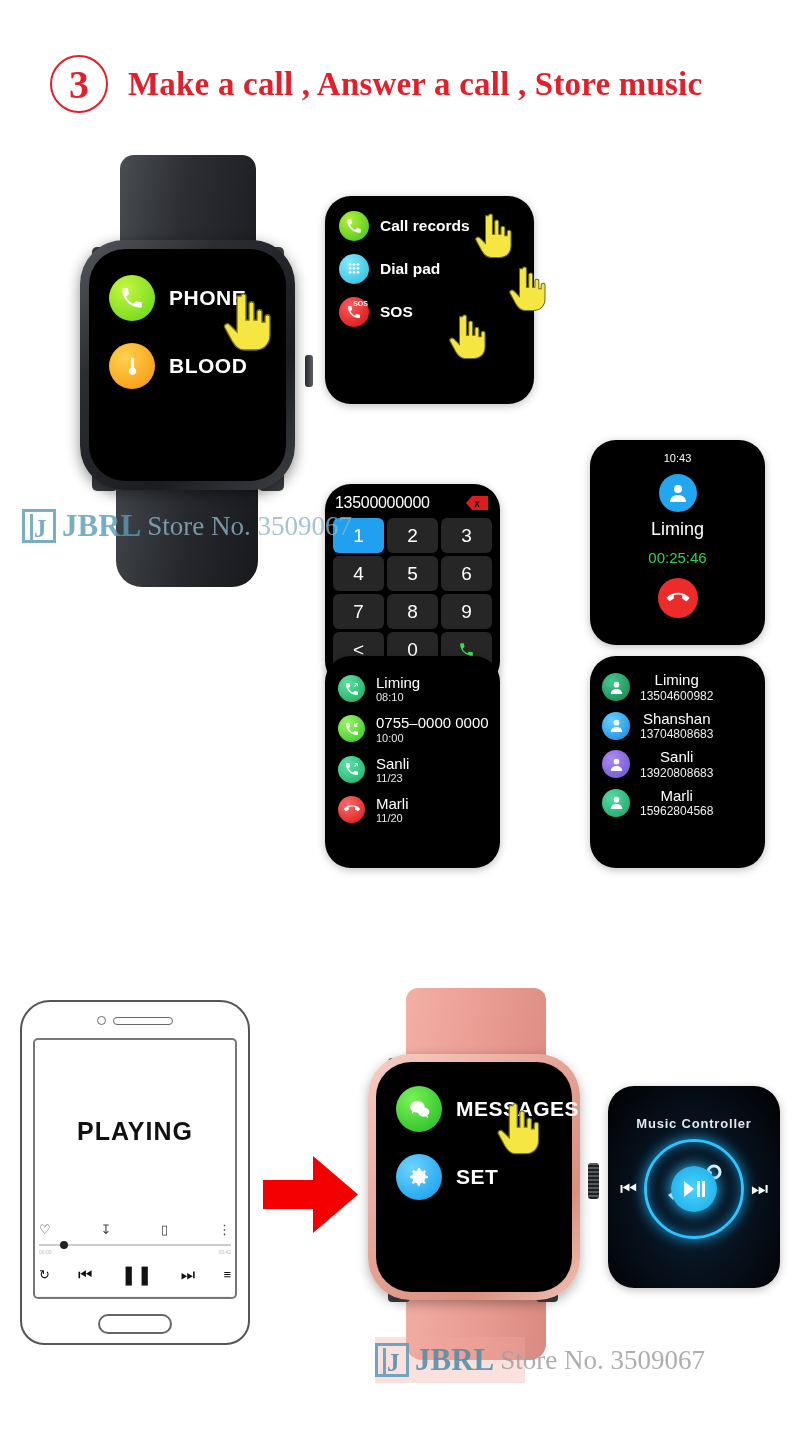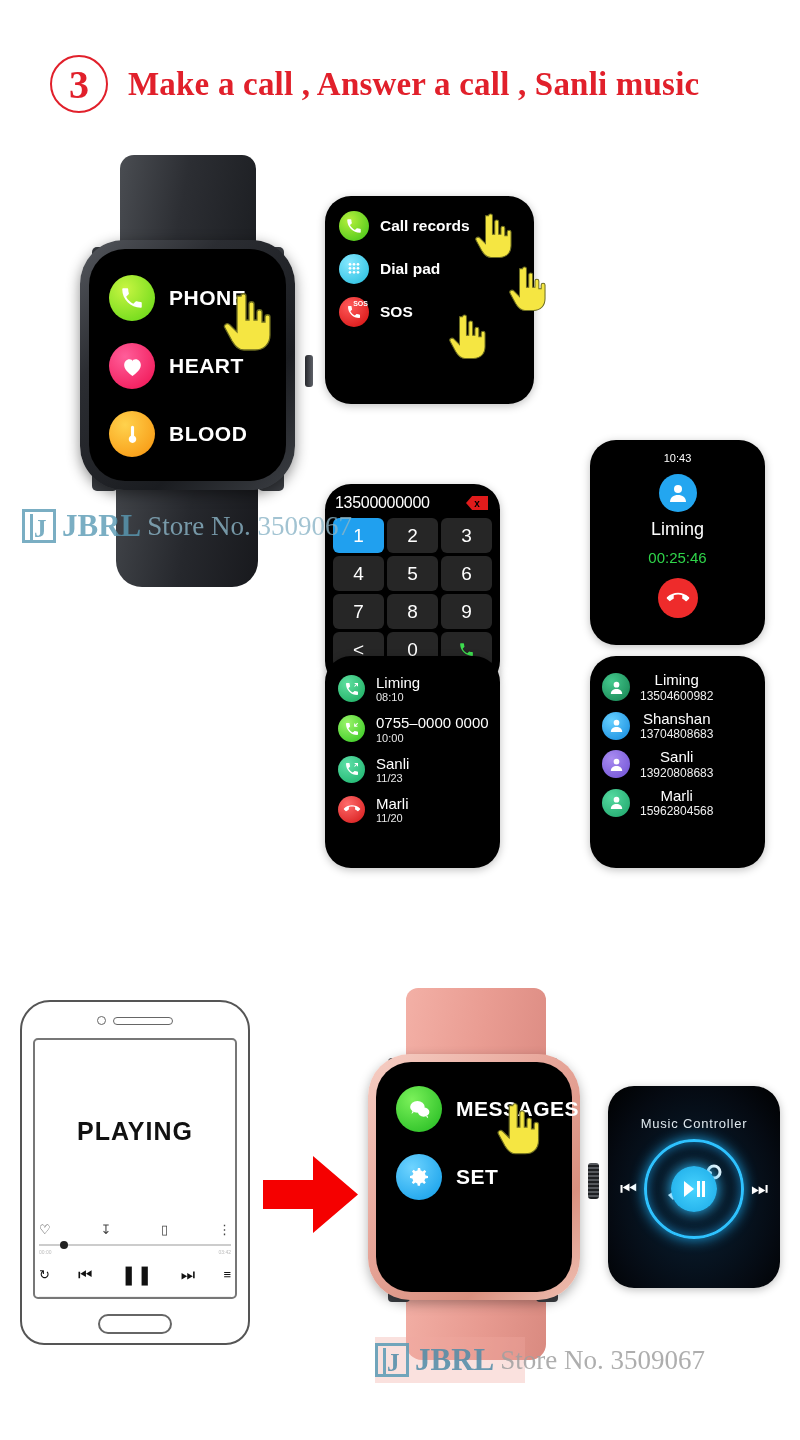--- a/index.html
+++ b/index.html
@@ -122,21 +122,21 @@
   .ct-avatar { width: 28px; height: 28px; border-radius: 50%; display:flex; align-items:center; justify-content:center; flex-shrink:0; }
   .ct-name { color: #fff; font-size: 15px; line-height: 1.1; text-align: center; }
   .ct-num { color: #f0f0f0; font-size: 12px; text-align: center; }
 
   
   .music-ctrl {
     left: 608px; top: 1086px; width: 172px; height: 202px;
     background: radial-gradient(ellipse at 50% 55%, #0a2236 0%, #050a12 70%, #000 100%);
     display: flex; flex-direction: column; align-items: center; padding-top: 30px;
   }
-  .mc-title { color: #dfe8ee; font-size: 13px; letter-spacing: .8px; margin-bottom: 8px; font-weight: normal;}
+  .mc-title { color: #dfe8ee; font-size: 13px; letter-spacing: .8px; margin-bottom: 8px; font-weight: bold;}
   .mc-body { position: relative; width: 100%; display: flex; align-items: center; justify-content: center; }
   .mc-disc {
     width: 100px; height: 100px; border-radius: 50%;
     border: 3px solid #2ec2ff; position: relative;
     box-shadow: 0 0 14px #1a9ede, inset 0 0 12px #1577ae;
   }
   .mc-play {
     position: absolute; left: 50%; top: 50%; transform: translate(-50%,-50%);
     width: 46px; height: 46px; border-radius: 50%;
     background: radial-gradient(circle,#48d4ff,#1aa8e6);
@@ -228,21 +228,21 @@
   .wm-pinkbg {
     position: absolute; left: 375px; top: 1337px; width: 150px; height: 46px;
     background: rgba(240,170,160,.35);
   }
 </style>
 </head>
 <body>
 
 <div class="header">
   <div class="step-circle">3</div>
-  <div class="header-title">Make a call , Answer a call , Sanli music</div>
+  <div class="header-title">Make a call , Answer a call , Store music</div>
 </div>
 
 <div class="watch-black">
   <div class="wb-band-top"></div>
   <div class="wb-band-bot"></div>
   <div class="wb-lug" style="left:24px;top:92px"></div>
   <div class="wb-lug" style="left:190px;top:92px"></div>
   <div class="wb-lug" style="left:24px;top:310px"></div>
   <div class="wb-lug" style="left:190px;top:310px"></div>
   <div class="wb-case">
@@ -250,28 +250,20 @@
 
       <div class="menu-row">
         <div class="menu-icon" style="background:radial-gradient(circle at 35% 30%,#c8f542,#5fd614)">
           <svg width="26" height="26" viewBox="0 0 24 24" fill="#fff">
               <path d="M6.6 10.8c1.4 2.8 3.8 5.1 6.6 6.6l2.2-2.2c.3-.3.7-.4 1-.2 1.2.4 2.4.6 3.6.6.6 0 1 .4 1 1V20c0 .6-.4 1-1 1C10.7 21 3 13.3 3 4c0-.6.4-1 1-1h3.5c.6 0 1 .4 1 1 0 1.3.2 2.5.6 3.6.1.4 0 .8-.2 1l-2.3 2.2z"></path>
             </svg>
         </div>
         <div class="menu-label">PHONE</div>
       </div>
 
-      <div class="menu-row">
-        <div class="menu-icon" style="background:radial-gradient(circle at 35% 30%,#ff5e9a,#ef0f4f)">
-          <svg width="25" height="25" viewBox="0 0 24 24" fill="#fff">
-              <path d="M12 21s-8-5.2-8-10.3C4 7.3 6.3 5 9.1 5c1.7 0 3 .9 2.9 1.9C12 5.9 13.3 5 15 5c2.8 0 5 2.3 5 5.7C20 15.8 12 21 12 21z"></path>
-            </svg>
-        </div>
-        <div class="menu-label">HEART</div>
-      </div>
 
       <div class="menu-row">
         <div class="menu-icon" style="background:radial-gradient(circle at 35% 30%,#ffd24d,#f7920c)">
           <svg width="25" height="25" viewBox="0 0 24 24" fill="#fff">
               <path d="M13.5 13.2V5a1.5 1.5 0 0 0-3 0v8.2a3.6 3.6 0 1 0 3 0z"></path>
               <circle cx="12" cy="16.5" r="2.4" fill="#fff"></circle>
             </svg>
         </div>
         <div class="menu-label">BLOOD</div>
       </div>

